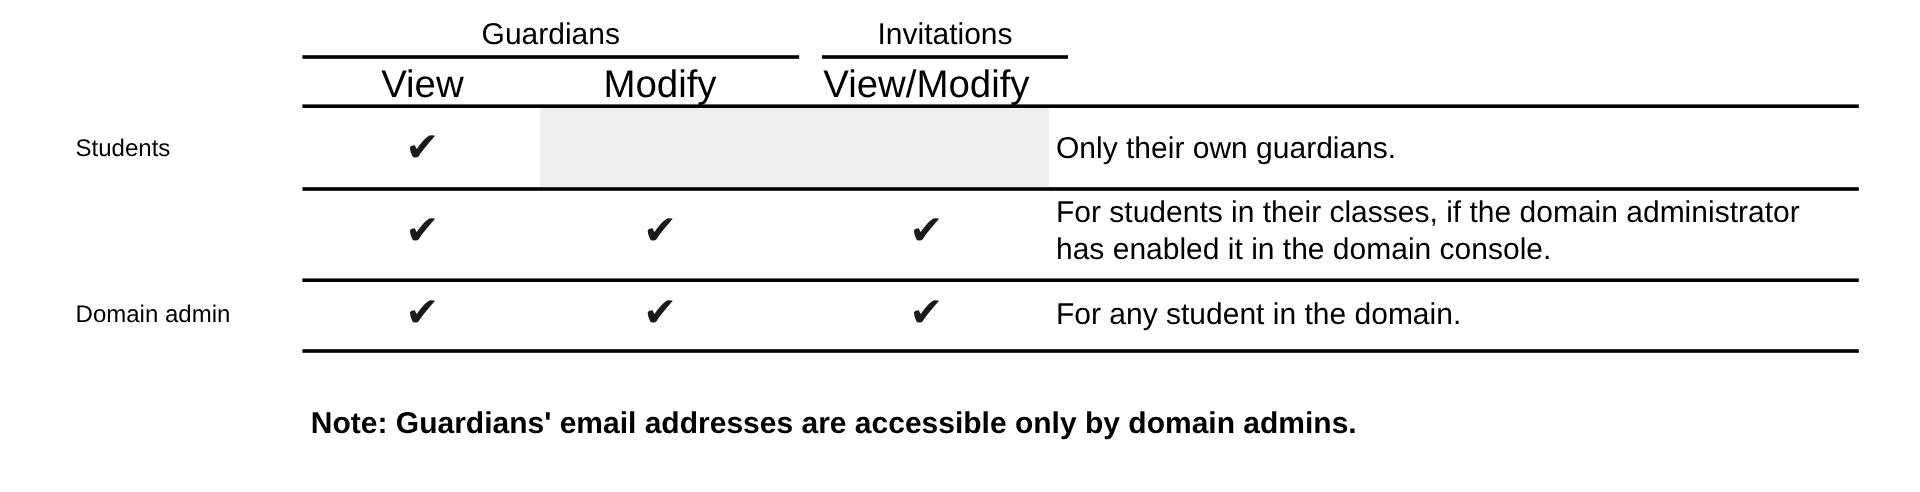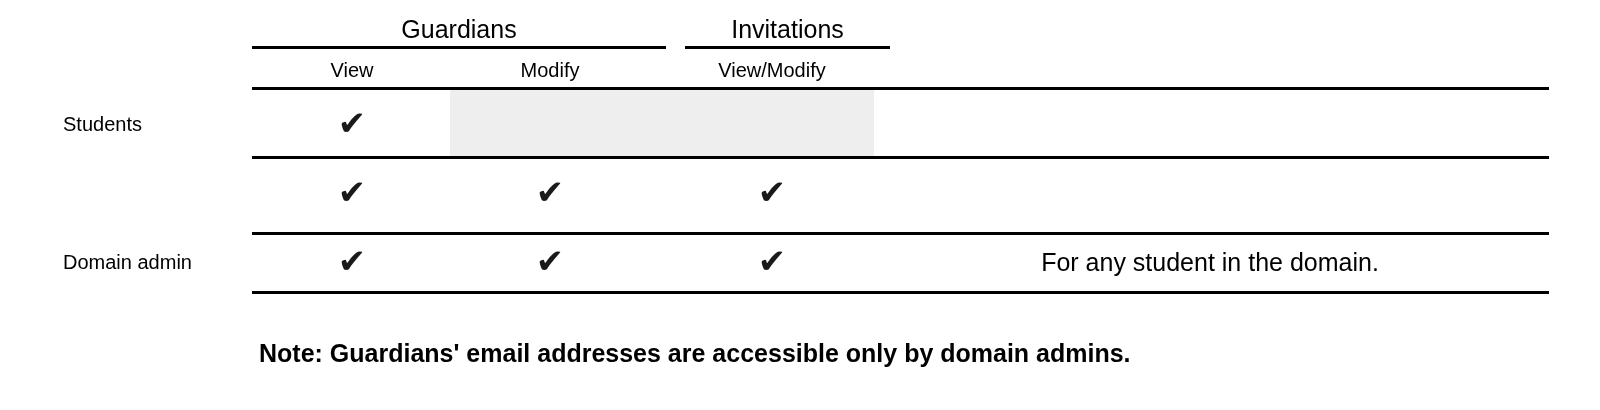--- a/index.html
+++ b/index.html
@@ -55,21 +55,21 @@
     text-align: center;
     white-space: nowrap;
   }
   .group-guardians   { left: 240px; width: 414px; }
   .group-invitations { left: 673px; width: 205px; }
 
   
   .col-head {
     position: absolute;
     top: 55px;
-    font-size: 20px;
+    font-size: 32px;
     line-height: 30px;
     text-align: center;
     white-space: nowrap;
   }
   .col-view    { left: 240px; width: 200px; }
   .col-modify  { left: 438px; width: 200px; }
   .col-vm      { left: 660px; width: 200px; }
 
   
   .row-label {
@@ -105,21 +105,21 @@
   
   .desc {
     position: absolute;
     left: 868px;
     width: 660px;
     font-size: 25px;
     line-height: 31px;
   }
   .desc-0 { top: 109px; }
   .desc-1 { top: 162px; }
-  .desc-2 { top: 247px; text-align: center; }
+  .desc-2 { top: 247px; }
 
   
   .note {
     position: absolute;
     left: 247px;
     top: 338px;
     font-size: 25px;
     line-height: 30px;
     white-space: nowrap;
     font-weight: bold;
@@ -144,24 +144,26 @@
   <div class="group-label group-invitations">Invitations</div>
 
   <div class="col-head col-view">View</div>
   <div class="col-head col-vm">View/Modify</div>
   <div class="col-head col-modify">Modify</div>
 
   <div class="row-label row-label-0">Students</div>
   <div class="check ck-c0 ck-r0">✔</div>
   <div class="check ck-c1 ck-r0"></div>
   <div class="check ck-c2 ck-r0"></div>
+  <div class="desc desc-0">Only their own guardians.</div>
 
   <div class="check ck-c0 ck-r1">✔</div>
   <div class="check ck-c1 ck-r1">✔</div>
   <div class="check ck-c2 ck-r1">✔</div>
+  <div class="desc desc-1">For students in their classes, if the domain administrator has enabled it in the domain console.</div>
 
   <div class="row-label row-label-2">Domain admin</div>
   <div class="check ck-c0 ck-r2">✔</div>
   <div class="check ck-c1 ck-r2">✔</div>
   <div class="check ck-c2 ck-r2">✔</div>
   <div class="desc desc-2">For any student in the domain.</div>
 
   <div class="note">Note: Guardians' email addresses are accessible only by domain admins.</div>
 
 </div>

